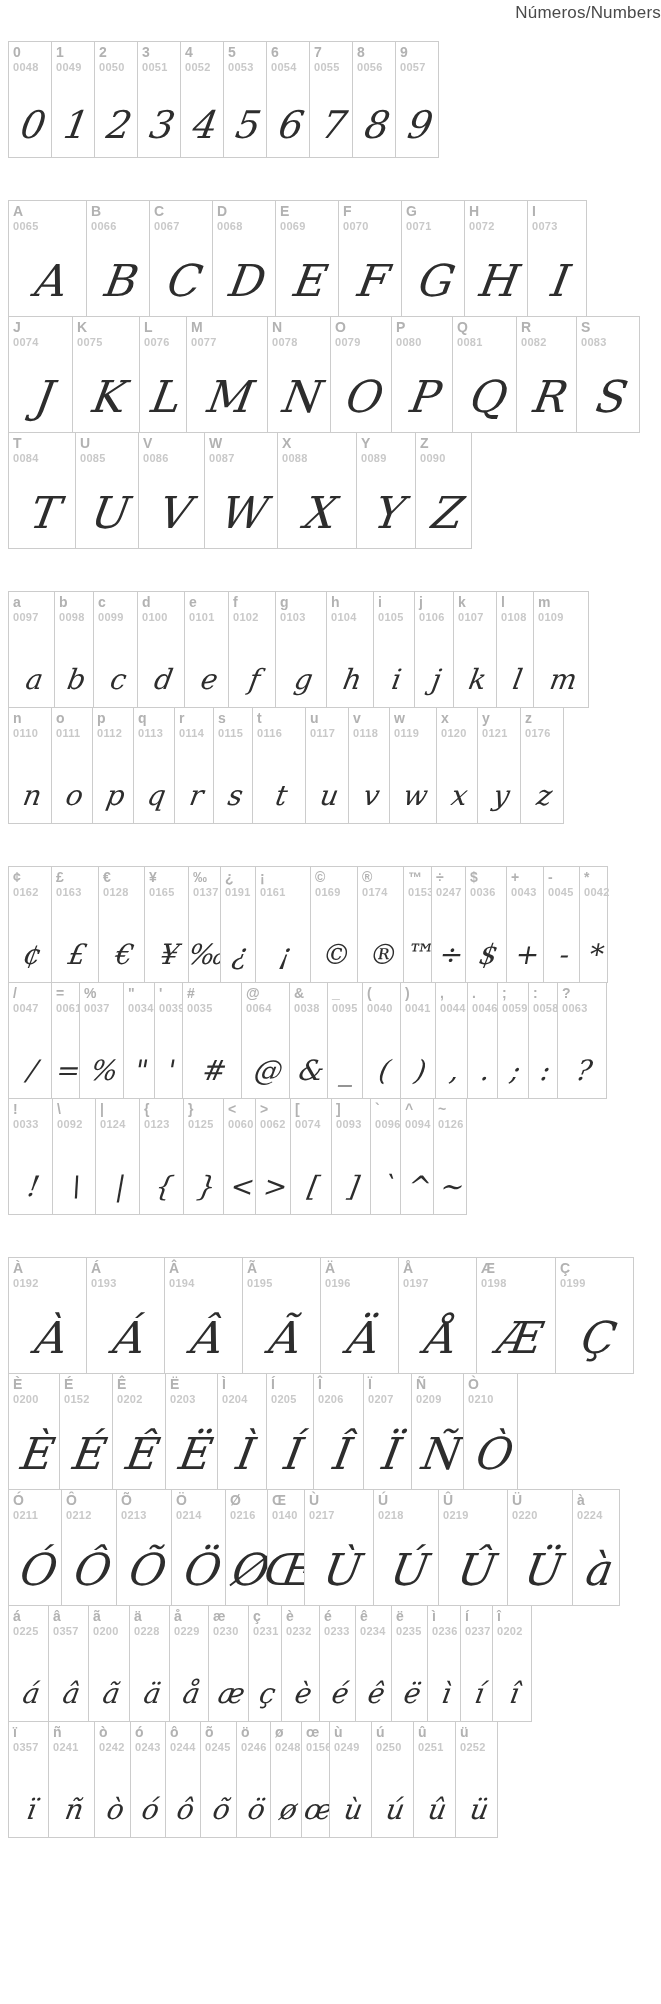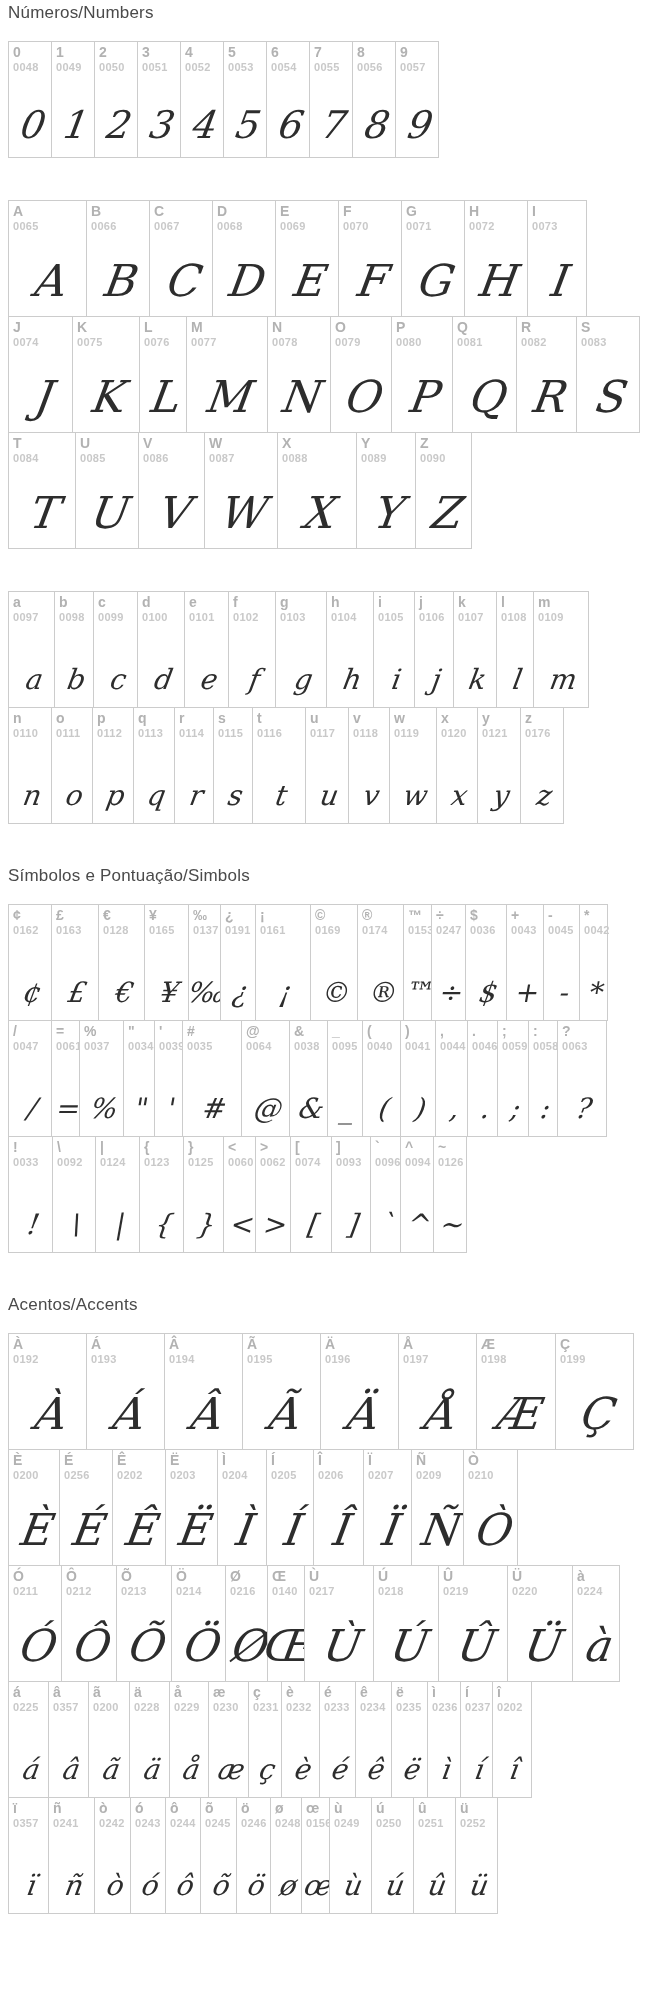--- a/index.html
+++ b/index.html
@@ -1,19 +1,19 @@
 <!DOCTYPE html>
 <html><head>
 <meta charset="utf-8">
 <style>
   html,body{margin:0;padding:0;background:#fff;}
   body{width:661px;height:2004px;overflow:hidden;font-family:"Liberation Sans","DejaVu Sans",sans-serif;}
   .page{padding:3px 0 0 8px;}
   .section{margin:0 0 42px 0;}
-  .section-title{margin:0 16px 18px 0;font-size:17px;line-height:20px;font-weight:400;color:#4a4a4a;letter-spacing:.2px;}
+  .section-title{margin:0 0 18px 0;font-size:17px;line-height:20px;font-weight:400;color:#4a4a4a;letter-spacing:.2px;text-align:right;}
   .glyph-row{display:flex;align-items:flex-start;}
   .glyph-row + .glyph-row{margin-top:-1px;}
   .glyph-cell{box-sizing:border-box;flex:0 0 auto;height:117px;border:1px solid #ccc;background:#fff;position:relative;}
   .glyph-cell + .glyph-cell{margin-left:-1px;}
   .cell-char{font-size:14px;line-height:15px;font-weight:700;color:#b2b2b2;padding:3px 0 0 4px;white-space:nowrap;}
   .cell-code{font-size:11px;line-height:13px;font-weight:700;color:#c9c9c9;padding:1px 0 0 4px;letter-spacing:.3px;white-space:nowrap;}
   .cell-glyph{position:absolute;left:50%;bottom:13px;transform:translateX(-50%) skewX(-10deg);transform-origin:50% 100%;
               font-family:"DejaVu Serif","Liberation Serif",serif;font-style:italic;font-weight:400;color:#2d2d2d;line-height:1;white-space:nowrap;}
   .g-lg{font-size:44px;}
   .g-md{font-size:38px;}
@@ -346,21 +346,20 @@
           <div class="cell-glyph g-sm">y</div>
         </div>
         <div class="glyph-cell" style="width: 44px;">
           <div class="cell-char">z</div>
           <div class="cell-code">0176</div>
           <div class="cell-glyph g-sm">z</div>
         </div>
       </div>
     </section>
     <section class="section">
-      <h2 class="section-title">Símbolos e Pontuação/Simbols</h2>
       <div class="glyph-row">
         <div class="glyph-cell" style="width: 44px;">
           <div class="cell-char">¢</div>
           <div class="cell-code">0162</div>
           <div class="cell-glyph g-sm">¢</div>
         </div>
         <div class="glyph-cell" style="width: 48px;">
           <div class="cell-char">£</div>
           <div class="cell-code">0163</div>
           <div class="cell-glyph g-sm">£</div>
@@ -570,21 +569,20 @@
           <div class="cell-glyph g-sm">^</div>
         </div>
         <div class="glyph-cell" style="width: 34px;">
           <div class="cell-char">~</div>
           <div class="cell-code">0126</div>
           <div class="cell-glyph g-sm">~</div>
         </div>
       </div>
     </section>
     <section class="section">
-      <h2 class="section-title">Acentos/Accents</h2>
       <div class="glyph-row">
         <div class="glyph-cell" style="width: 79px;">
           <div class="cell-char">À</div>
           <div class="cell-code">0192</div>
           <div class="cell-glyph g-lg">À</div>
         </div>
         <div class="glyph-cell" style="width: 79px;">
           <div class="cell-char">Á</div>
           <div class="cell-code">0193</div>
           <div class="cell-glyph g-lg">Á</div>
@@ -621,21 +619,21 @@
         </div>
       </div>
       <div class="glyph-row">
         <div class="glyph-cell" style="width: 52px;">
           <div class="cell-char">È</div>
           <div class="cell-code">0200</div>
           <div class="cell-glyph g-lg">È</div>
         </div>
         <div class="glyph-cell" style="width: 54px;">
           <div class="cell-char">É</div>
-          <div class="cell-code">0256</div>
+          <div class="cell-code">0152</div>
           <div class="cell-glyph g-lg">É</div>
         </div>
         <div class="glyph-cell" style="width: 54px;">
           <div class="cell-char">Ê</div>
           <div class="cell-code">0202</div>
           <div class="cell-glyph g-lg">Ê</div>
         </div>
         <div class="glyph-cell" style="width: 53px;">
           <div class="cell-char">Ë</div>
           <div class="cell-code">0203</div>

